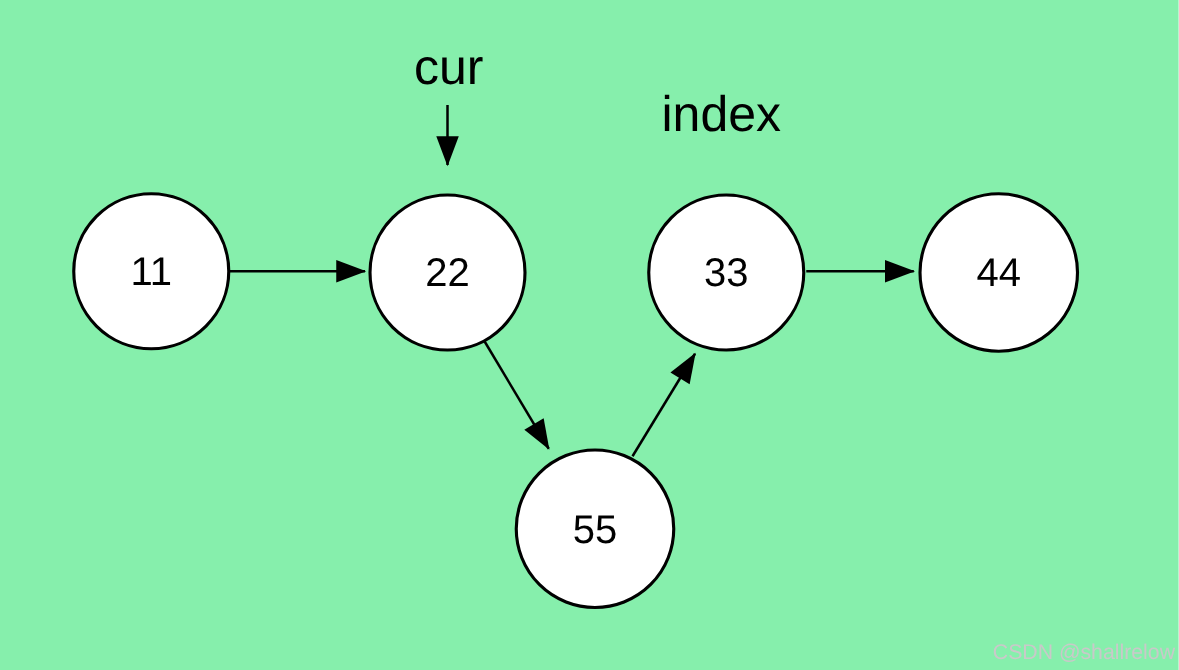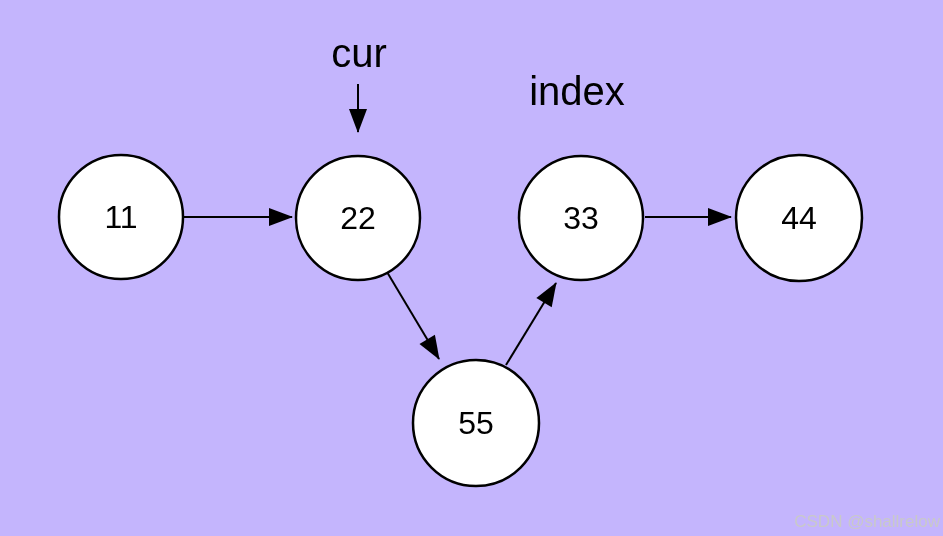--- a/index.html
+++ b/index.html
@@ -4,21 +4,21 @@
 <style>
   html, body {
     margin: 0;
     padding: 0;
     background: #ffffff;
   }
   .canvas {
     position: relative;
     width: 943px;
     height: 536px;
-    background: #c4b5fd;
+    background: #86efac;
     overflow: hidden;
     font-family: "Liberation Sans", sans-serif;
   }
   svg { display: block; }
   .node-circle {
     fill: #ffffff;
     stroke: #000000;
     stroke-width: 2.5;
   }
   .edge {

